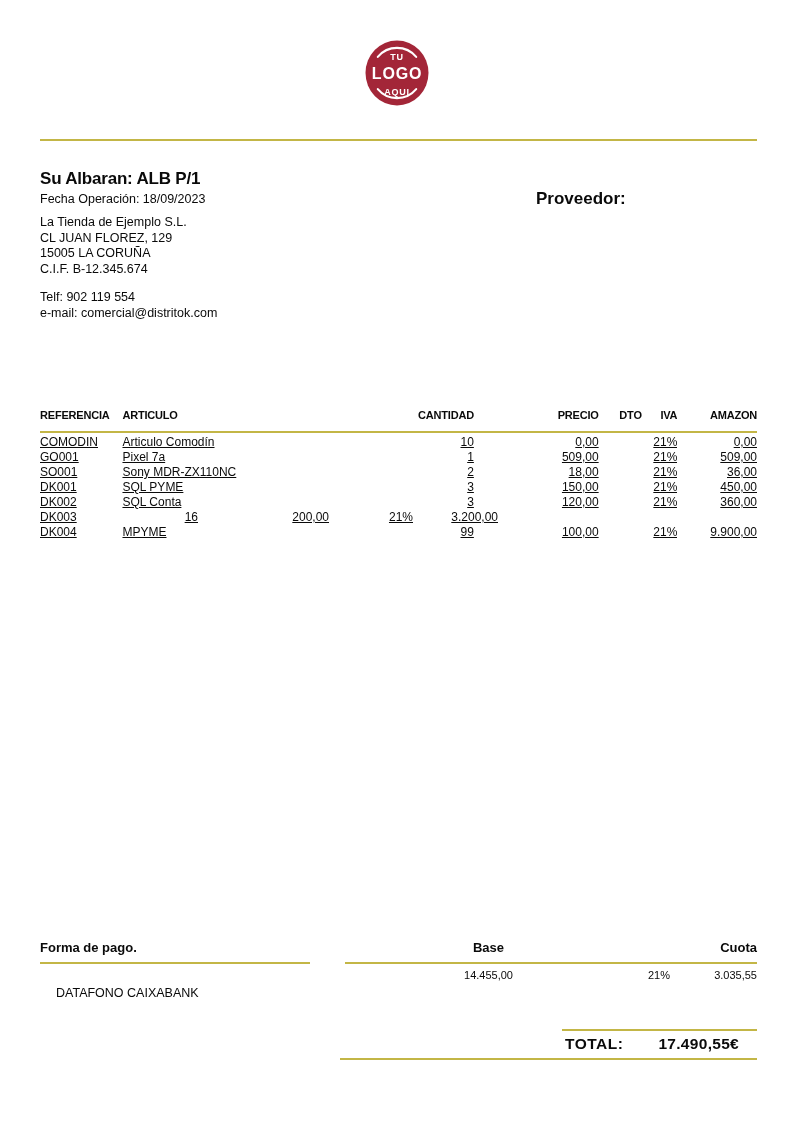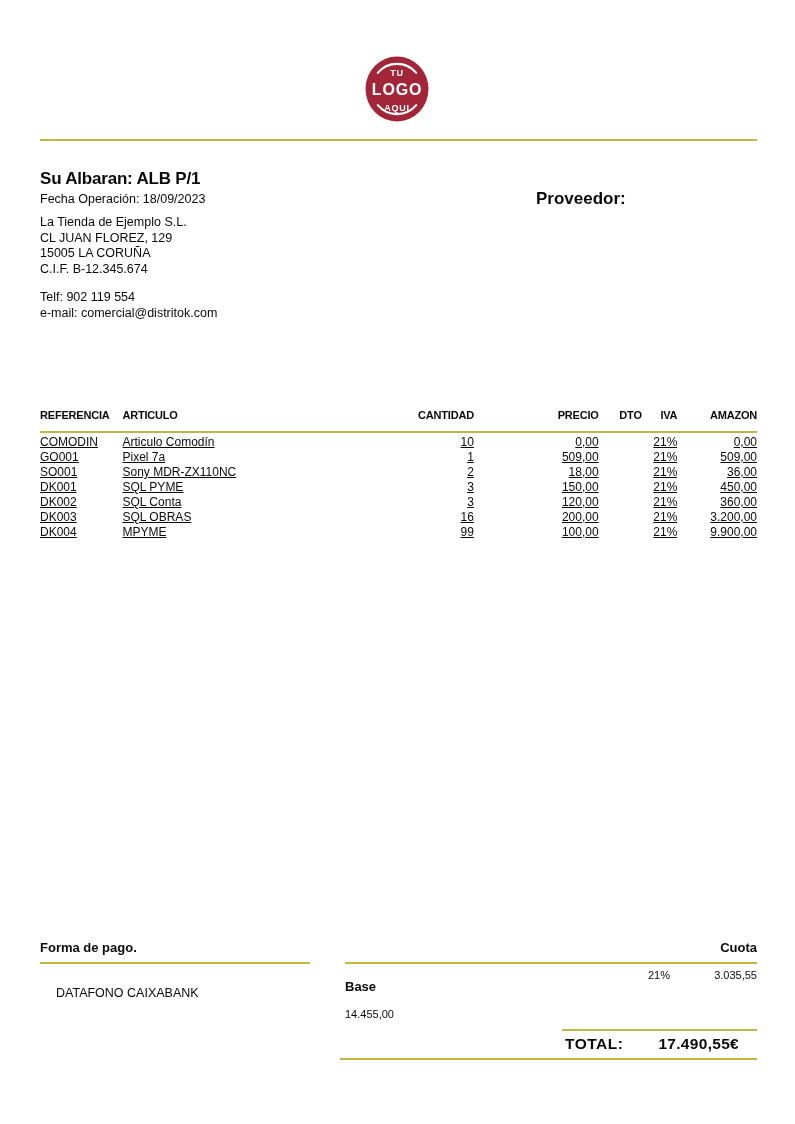--- a/index.html
+++ b/index.html
@@ -11,21 +11,21 @@
   .page{
     position:relative;
     width:795px;height:1124px;
     background:#ffffff;
     font-family:"Liberation Sans", sans-serif;
     color:var(--ink);
     overflow:hidden;
   }
   .rule{position:absolute;height:2px;background:var(--accent);}
   
-  .logo{position:absolute;left:365px;top:56px;width:64px;height:66px;}
+  .logo{position:absolute;left:365px;top:40px;width:64px;height:66px;}
   .logo text{fill:#ffffff;font-family:"Liberation Sans", sans-serif;}
   
   .doc-title{position:absolute;left:40px;top:169px;font-size:17px;font-weight:bold;letter-spacing:-0.2px;}
   .fecha{position:absolute;left:40px;top:192px;font-size:12.5px;}
   .addr{position:absolute;font-size:12.5px;line-height:15.5px;}
   .company{left:40px;top:215px;}
   .contact{left:40px;top:290px;}
   .prov-label{position:absolute;left:536px;top:189px;font-size:17px;font-weight:bold;}
   .prov-lines{left:538px;top:214px;}
   
@@ -41,21 +41,21 @@
   .c-dto {width:46px; text-align:right;}
   .c-iva {width:38px; text-align:right;}
   .c-imp {width:85px; text-align:right;}
   
   .pago-label{position:absolute;left:40px;top:940px;font-size:13px;font-weight:bold;}
   .pago-rule-left{top:962px;left:40px;width:270px;height:1.5px;}
   .pago-method{position:absolute;left:56px;top:969px;font-size:12.5px;margin-top:17px;}
   .bc{position:absolute;left:345px;width:412px;display:flex;}
   .bc-header{top:940px;font-size:13px;font-weight:bold;}
   .bc-values{top:969px;font-size:11px;}
-  .bc .b{width:287px;text-align:left;margin-top:39px;}
+  .bc .b{width:287px;text-align:center;}
   .bc .i{width:38px;text-align:right;}
   .bc .c{width:87px;text-align:right;}
   .pago-rule-right{top:962px;left:345px;width:412px;height:1.5px;}
   
   .total-rule-top{top:1029px;left:562px;width:195px;height:1.5px;}
   .total-row{position:absolute;left:322px;top:1035px;width:417px;display:flex;justify-content:flex-end;align-items:baseline;font-size:15.5px;font-weight:bold;}
   .total-label{margin-right:35px;letter-spacing:0.5px;}
   .total-value{letter-spacing:0.3px;}
   .total-rule-bottom{top:1058px;left:340px;width:417px;height:1.5px;}
 </style>
@@ -145,21 +145,20 @@
         <div class="icell c-ref">DK002</div>
         <div class="icell c-art">SQL Conta</div>
         <div class="icell c-cant">3</div>
         <div class="icell c-prec">120,00</div>
         <div class="icell c-dto"></div>
         <div class="icell c-iva">21%</div>
         <div class="icell c-imp">360,00</div>
       </div>
       <div class="irow">
         <div class="icell c-ref">DK003</div>
-        <div class="icell c-art">SQL OBRAS</div>
         <div class="icell c-cant">16</div>
         <div class="icell c-prec">200,00</div>
         <div class="icell c-dto"></div>
         <div class="icell c-iva">21%</div>
         <div class="icell c-imp">3.200,00</div>
       </div>
       <div class="irow">
         <div class="icell c-ref">DK004</div>
         <div class="icell c-art">MPYME</div>
         <div class="icell c-cant">99</div>

